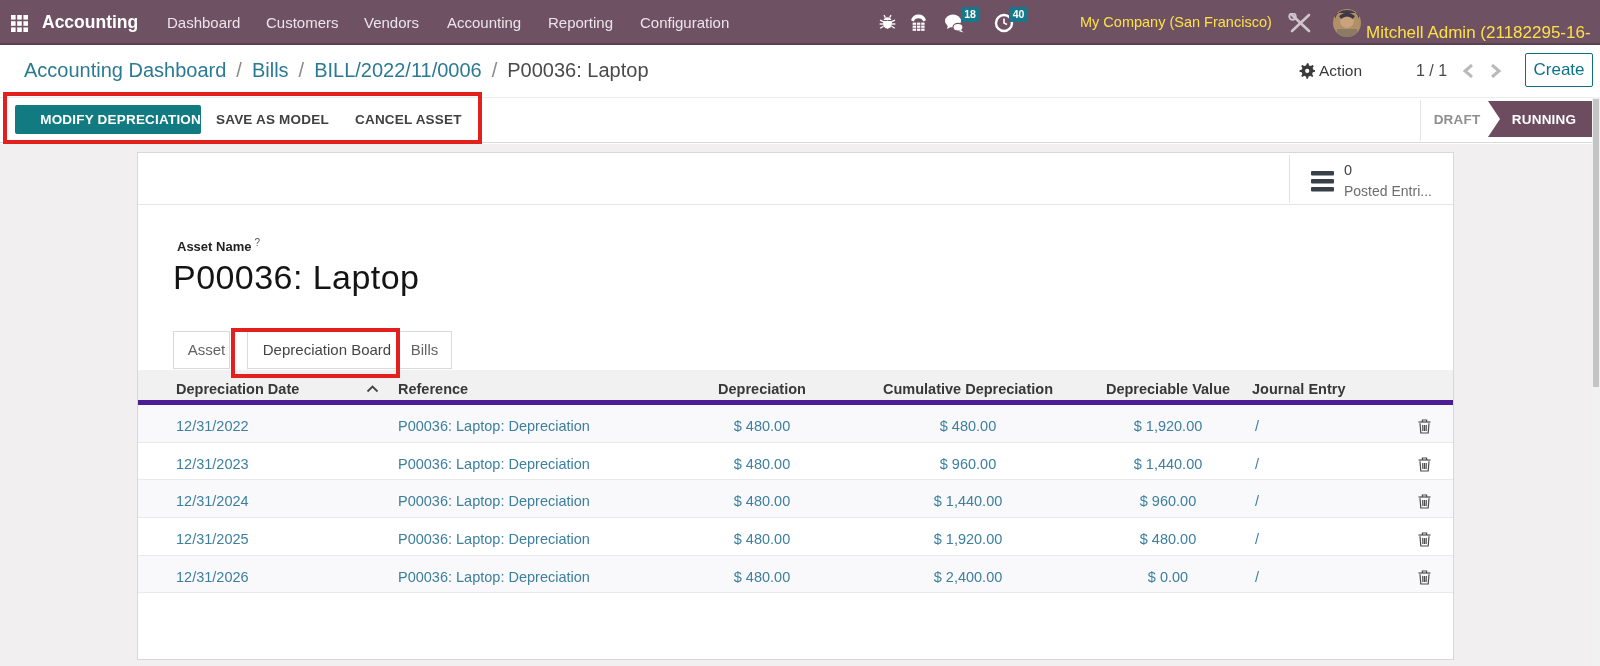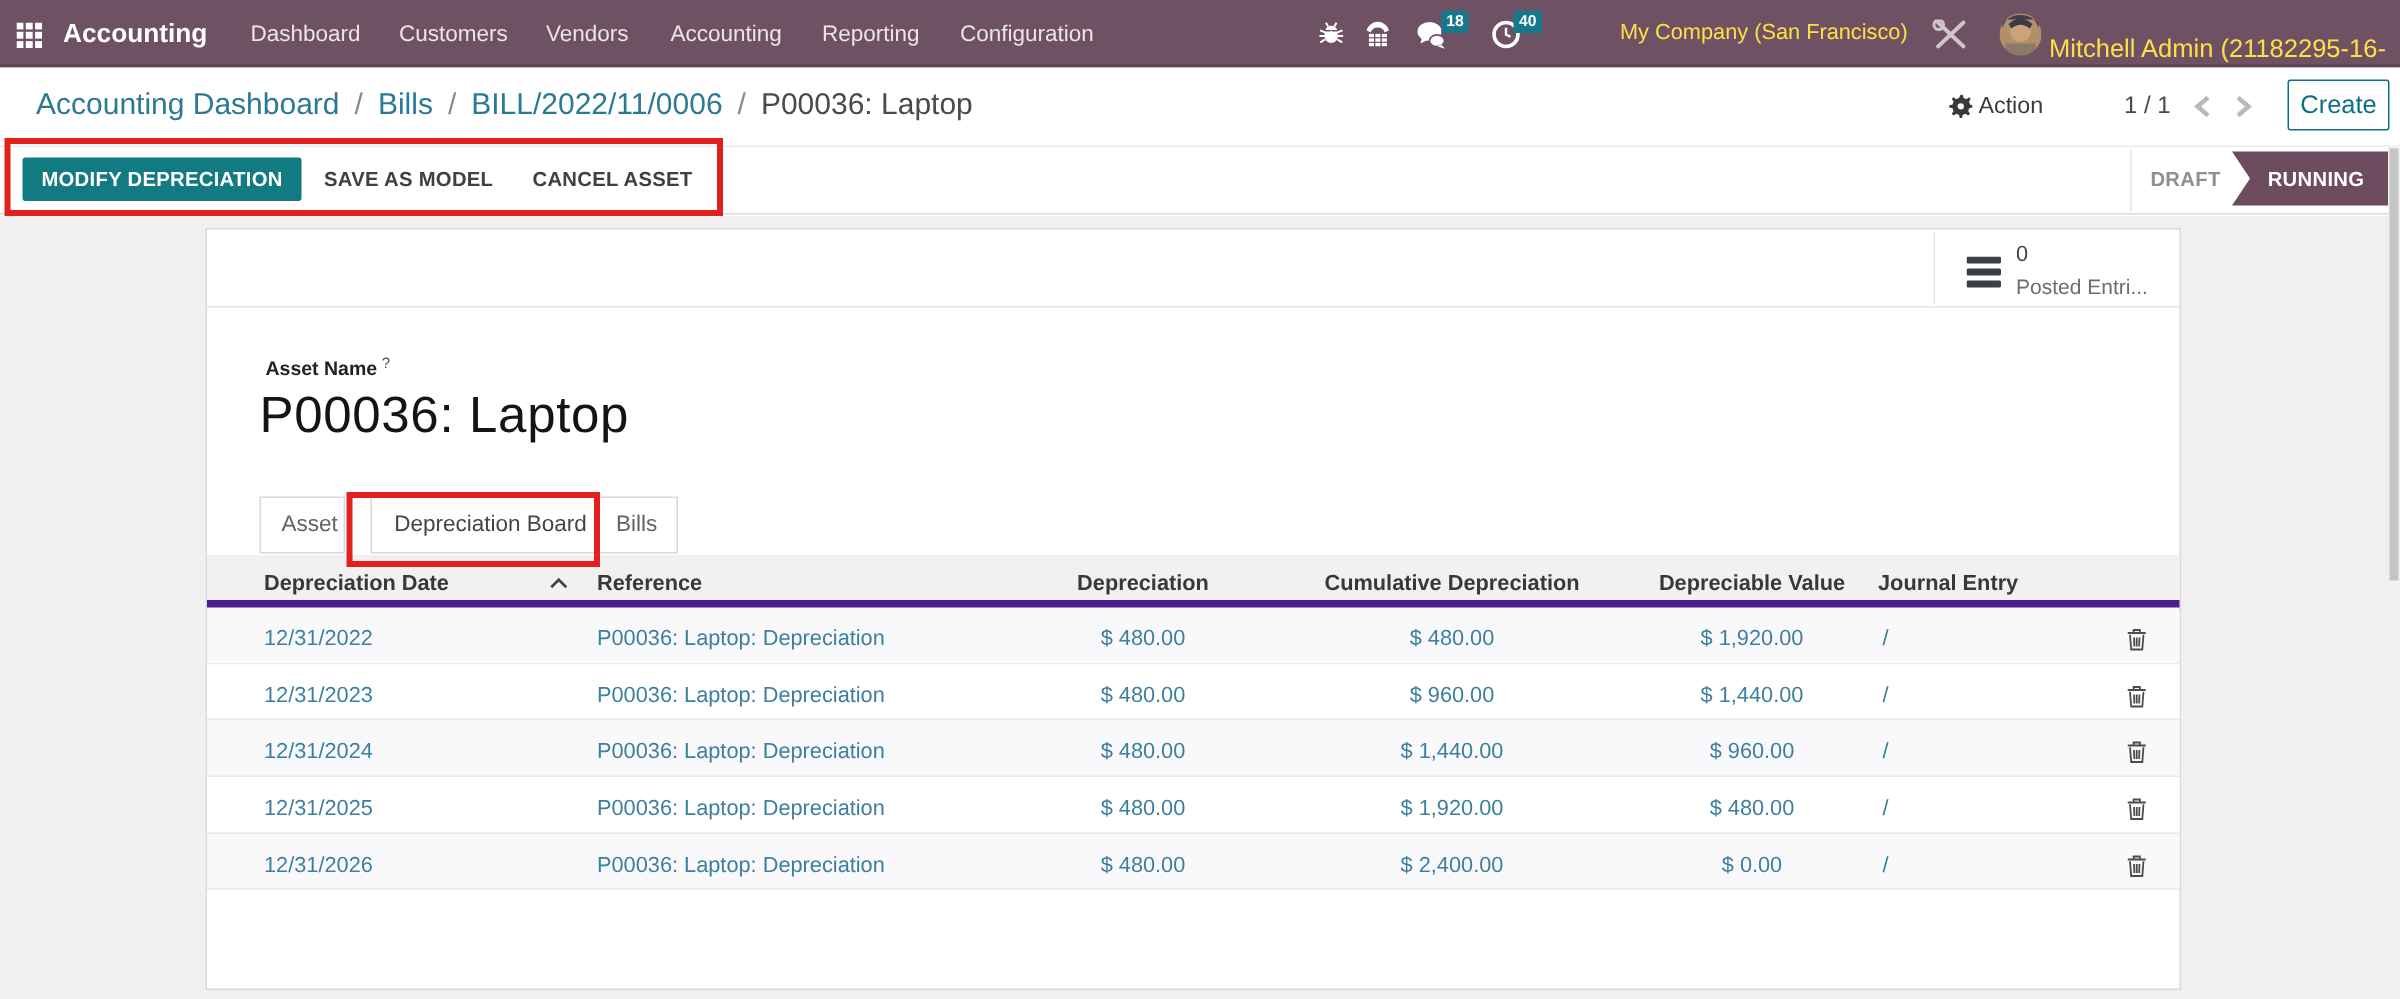--- a/index.html
+++ b/index.html
@@ -21,21 +21,21 @@
     background:#fff; }
   #crumbs { position:absolute; left:24px; top:14px; font-size:20px; color:#8a8a8a;text-align:center; }
   #crumbs a { color:#2b7a94; text-decoration:none; }
   #crumbs .last { color:#4a4a4a; }
   #crumbs .sep { margin:0 10px; color:#8a8a8a; }
   
   #statusbar { position:absolute; left:0; top:97px; width:1600px; height:46px;
     background:#fff; border-top:1px solid #ebebeb; border-bottom:1px solid #dadada; }
   .btn-primary { position:absolute; left:15px; top:7px; width:186px; height:29px;
     background:#127a81; color:#fff; font-size:13.5px; font-weight:bold;
-    text-align:center; line-height:29px; letter-spacing:0.2px; border-radius:2px;}
+    text-align:right; line-height:29px; letter-spacing:0.2px; border-radius:2px;}
   .btn-link { position:absolute; top:7px; height:29px; line-height:29px;
     color:#404040; font-size:13.5px; font-weight:bold; letter-spacing:0.2px; }
   #redbox1 { position:absolute; left:3px; top:-6px; width:479px; height:52px;
     border:4px solid #e3201e; }
   #redbox2 { position:absolute; left:231px; top:328px; width:169px; height:50px;
     border:4px solid #e3201e; z-index:30; }
   
   #content { position:absolute; left:0; top:144px; width:1600px; height:522px;
     background:#f1eff0; }
   #sheet { position:absolute; left:137px; top:152px; width:1317px; height:508px;

